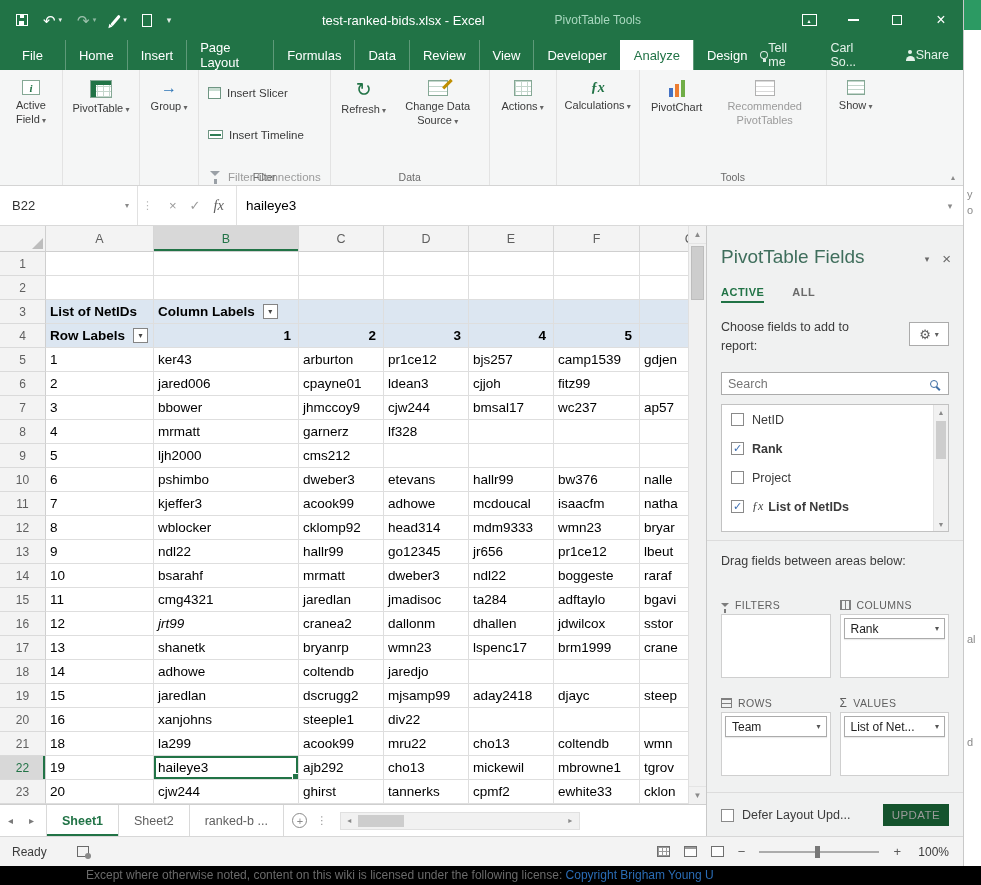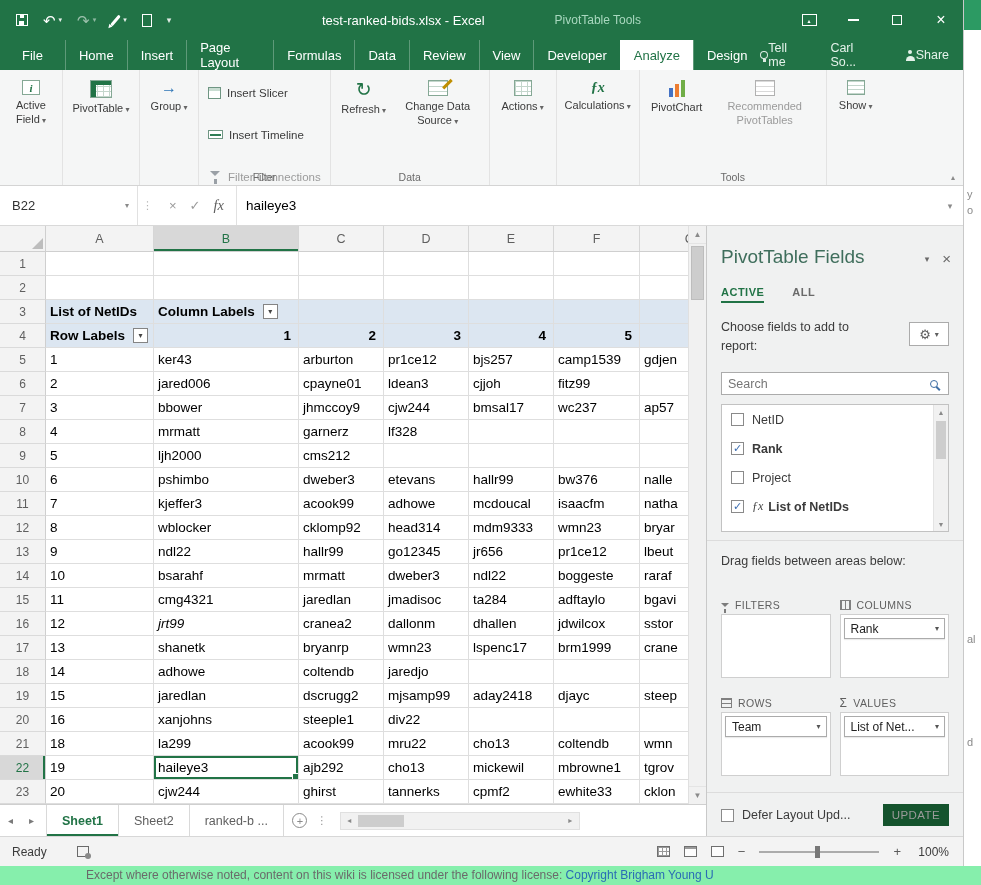--- a/index.html
+++ b/index.html
@@ -184,21 +184,21 @@
   .sb-right { margin-left:auto; display:flex; align-items:center; gap:14px; padding-right:14px; }
   .viewico { width:13px; height:11px; border:1px solid #6f6f6f; background:#fdfdfd; }
   .viewico.v1 { background:repeating-linear-gradient(to right,#9a9a9a 0 1px,rgba(0,0,0,0) 1px 4px), repeating-linear-gradient(to bottom,#9a9a9a 0 1px,rgba(0,0,0,0) 1px 4px), #fdfdfd; }
   .viewico.v2 { background:linear-gradient(to bottom,#9a9a9a 0 2px,rgba(0,0,0,0) 2px), #fdfdfd; }
   .zoomchar { font-size:13px; color:#5a5a5a; }
   .zoomtrack { width:120px; height:2px; background:#ababab; position:relative; }
   .zoomthumb { position:absolute; left:56px; top:-5px; width:5px; height:12px; background:#777; }
   .zoomlabel { width:34px; text-align:right; }
 
   
-  .license { position:absolute; top:866px; left:0; width:981px; height:19px; background:#86efac; font-size:12px; color:#6a6a6a; white-space:nowrap; padding:2px 0 0 86px; overflow:hidden; }
+  .license { position:absolute; top:866px; left:0; width:981px; height:19px; background:#000000; font-size:12px; color:#6a6a6a; white-space:nowrap; padding:2px 0 0 86px; overflow:hidden; }
   .license .lnk { color:#2a6cb5; }
   .rightstrip { position:absolute; top:0; left:963px; width:18px; height:866px; background:#fff; border-left:1px solid #c9c9c9; }
   .rs-green { position:absolute; top:0; left:0; right:0; height:30px; background:#2c9a63; }
   .frag { position:absolute; left:3px; font-size:11px; color:#8a8a8a; }
 </style>
 </head>
 <body>
 
 <div class="screen">
 

